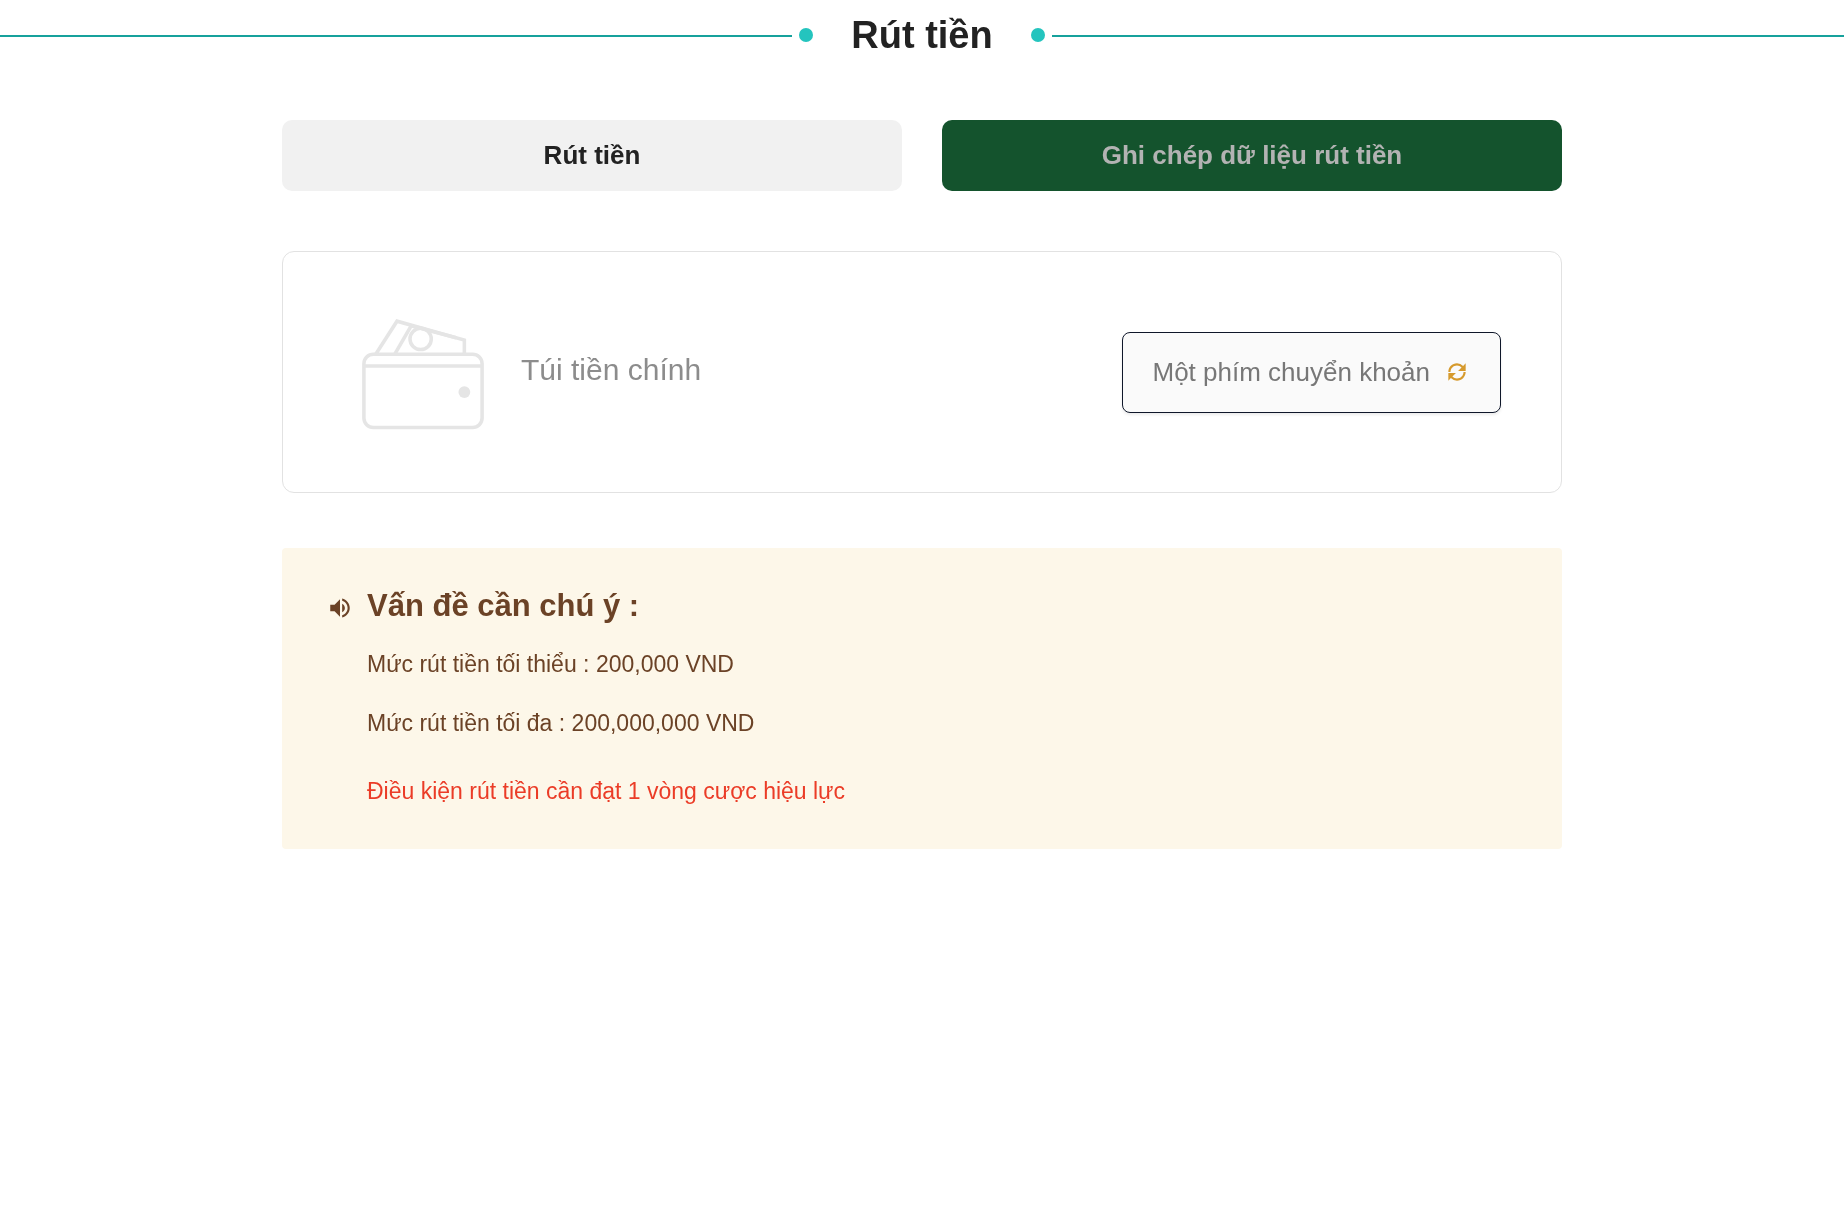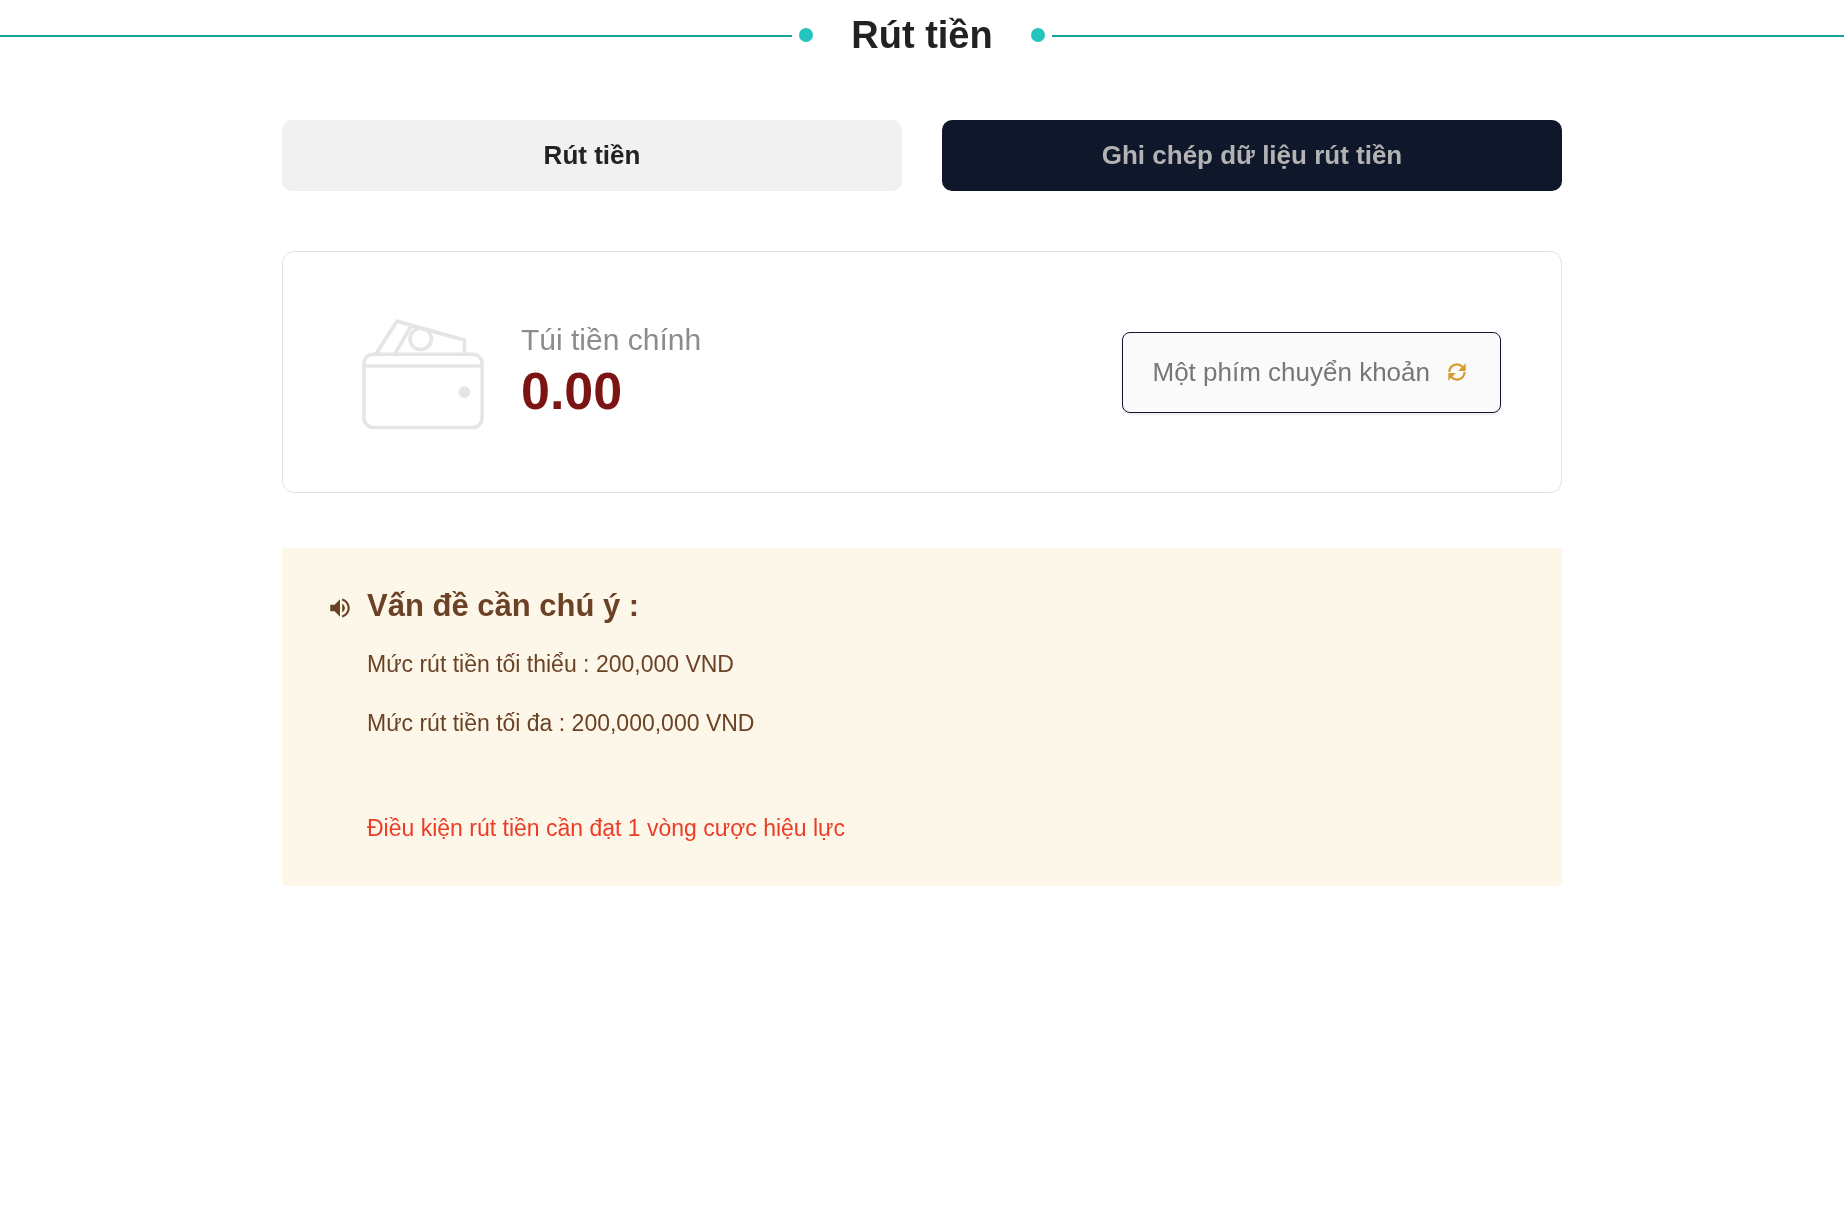--- a/index.html
+++ b/index.html
@@ -74,21 +74,21 @@
       background: #f1f1f1;
       border-radius: 10px;
       padding: 20px 0;
       font-size: 26px;
       font-weight: 700;
       color: #222;
       text-align: center;
       cursor: pointer;
     }
     .tab.inactive {
-      background: #0f172a;
+      background: #14532d;
       color: #b3b3b3;
     }
     .wallet-card {
       margin-top: 60px;
       border: 1.5px solid #e2e2e2;
       border-radius: 12px;
       padding: 50px 60px;
       display: flex;
       align-items: center;
       justify-content: space-between;
@@ -160,21 +160,21 @@
     }
     .notice-line {
       font-size: 23px;
       font-weight: 500;
       margin-left: 40px;
       margin-bottom: 22px;
       line-height: 1.6;
     }
     .notice-line.brown { color: #6b4226; }
     .notice-line.blue { color: #1447ff; margin-top: 60px; }
-    .notice-line.red { color: #eb3c27; margin-top: 68px; margin-bottom: 0; }
+    .notice-line.red { color: #eb3c27; margin-top: 31px; margin-bottom: 0; }
   </style>
 </head>
 <body>
 
 <div class="header-line">
   <span class="dot dot-left"></span>
   <div class="header-title">Rút tiền</div>
   <span class="dot dot-right"></span>
 </div>
 
@@ -191,21 +191,20 @@
           <rect x="10" y="40" width="100" height="62" rx="8"></rect>
           <path d="M 10 50 L 110 50"></path>
           <circle cx="95" cy="72" r="5" fill="currentColor" stroke="none"></circle>
           <path d="M 20 40 L 38 12 L 95 28 L 95 40"></path>
           <path d="M 36 40 L 50 16 L 88 26"></path>
           <circle cx="58" cy="27" r="9"></circle>
         </svg>
       </div>
       <div class="wallet-text">
         <div class="label">Túi tiền chính</div>
-        <div class="amount">0.00</div>
       </div>
     </div>
     <button class="transfer-btn">
       <span>Một phím chuyển khoản</span>
       <span class="refresh-icon">
         <svg viewBox="0 0 24 24" width="26" height="26" fill="currentColor">
           <path d="M17.65 6.35A7.96 7.96 0 0012 4c-4.42 0-8 3.58-8 8h2c0-3.31 2.69-6 6-6 1.66 0 3.14.69 4.22 1.78L13 11h7V4l-2.35 2.35zM12 18c-1.66 0-3.14-.69-4.22-1.78L11 13H4v7l2.35-2.35A7.96 7.96 0 0012 20c4.42 0 8-3.58 8-8h-2c0 3.31-2.69 6-6 6z"></path>
         </svg>
       </span>
     </button>

